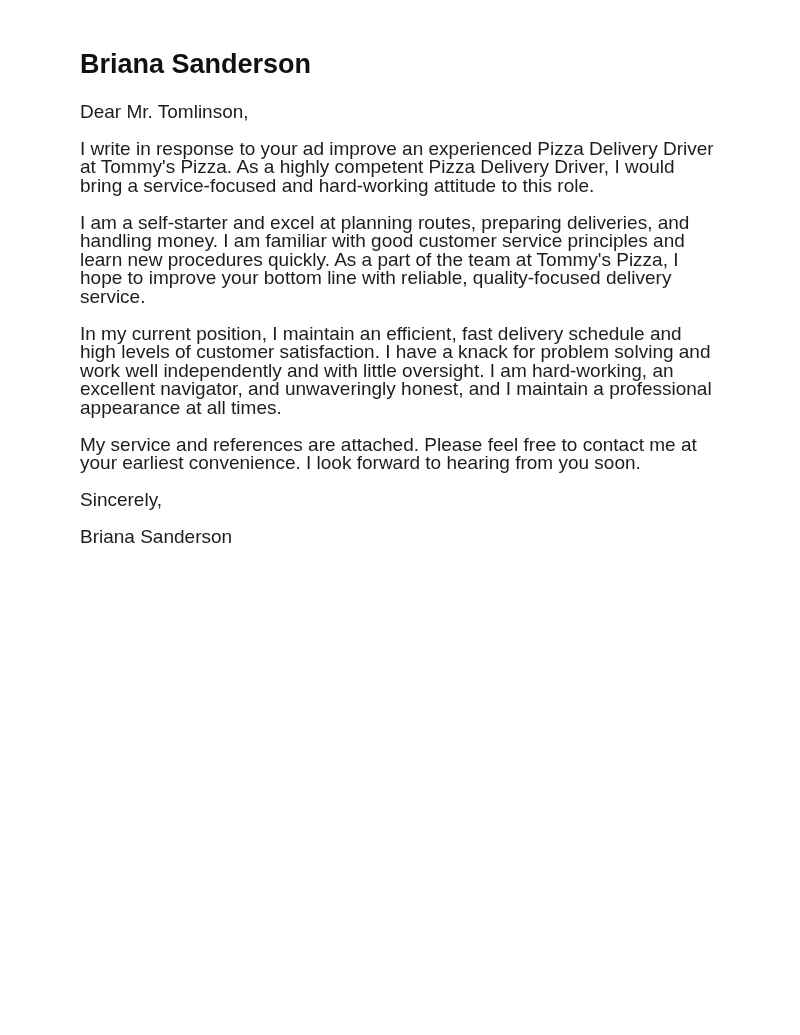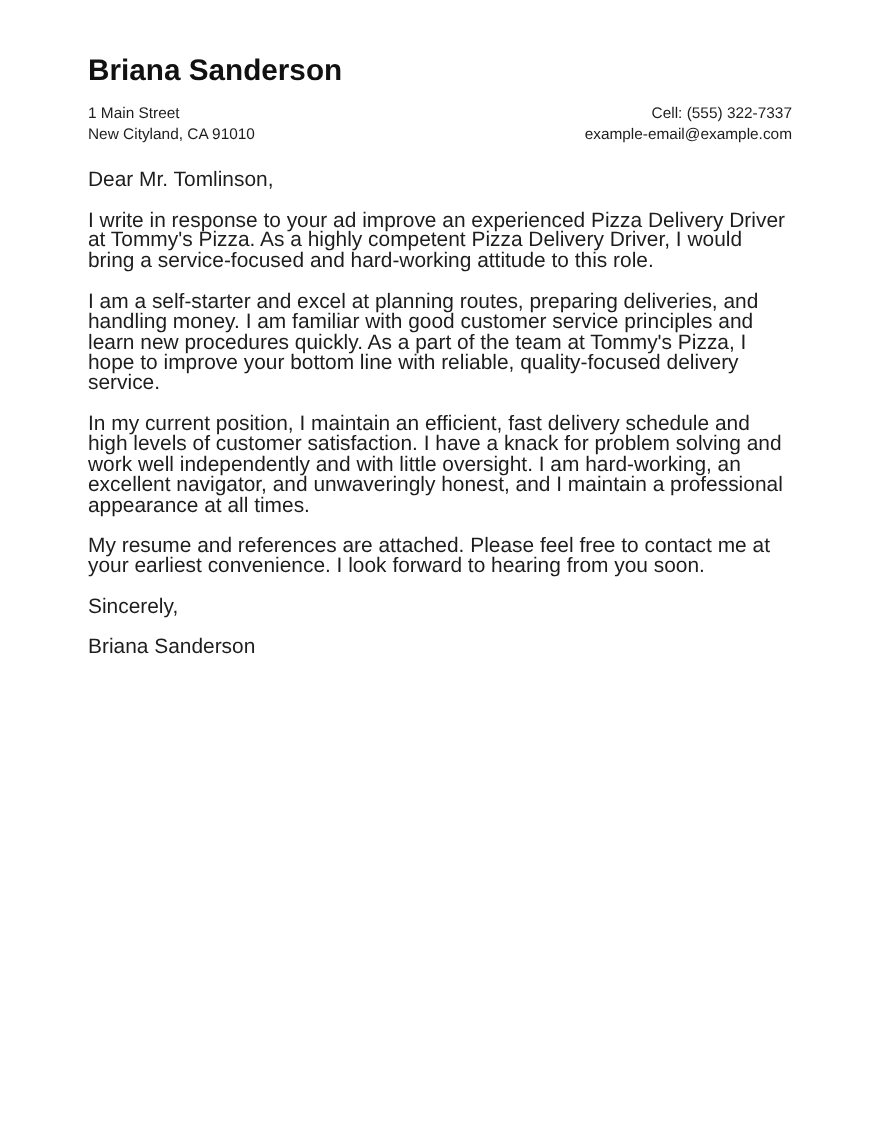--- a/index.html
+++ b/index.html
@@ -48,41 +48,31 @@
   }
 </style>
 </head>
 <body>
 
 <div class="page">
 
   <header>
     <h1 class="sender-name">Briana Sanderson</h1>
 
-    <div class="contact-row">
-      <div class="contact-left">
-        <div>1 Main Street</div>
-        <div>New Cityland, CA 91010</div>
-      </div>
-      <div class="contact-right">
-        <div>Cell: (555) 322-7337</div>
-        <div>example-email@example.com</div>
-      </div>
-    </div>
   </header>
 
   <main class="letter-body">
     <p>Dear Mr. Tomlinson,</p>
 
     <p>I write in response to your ad improve an experienced Pizza Delivery Driver at Tommy's Pizza. As a highly competent Pizza Delivery Driver, I would bring a service-focused and hard-working attitude to this role.</p>
 
     <p>I am a self-starter and excel at planning routes, preparing deliveries, and handling money. I am familiar with good customer service principles and learn new procedures quickly. As a part of the team at Tommy's Pizza, I hope to improve your bottom line with reliable, quality-focused delivery service.</p>
 
     <p>In my current position, I maintain an efficient, fast delivery schedule and high levels of customer satisfaction. I have a knack for problem solving and work well independently and with little oversight. I am hard-working, an excellent navigator, and unwaveringly honest, and I maintain a professional appearance at all times.</p>
 
-    <p>My resume and references are attached. Please feel free to contact me at your earliest convenience. I look forward to hearing from you soon.</p>
+    <p>My service and references are attached. Please feel free to contact me at your earliest convenience. I look forward to hearing from you soon.</p>
 
     <p>Sincerely,</p>
 
     <p class="signature">Briana Sanderson</p>
   </main>
 
 </div>
 
 </body></html>

